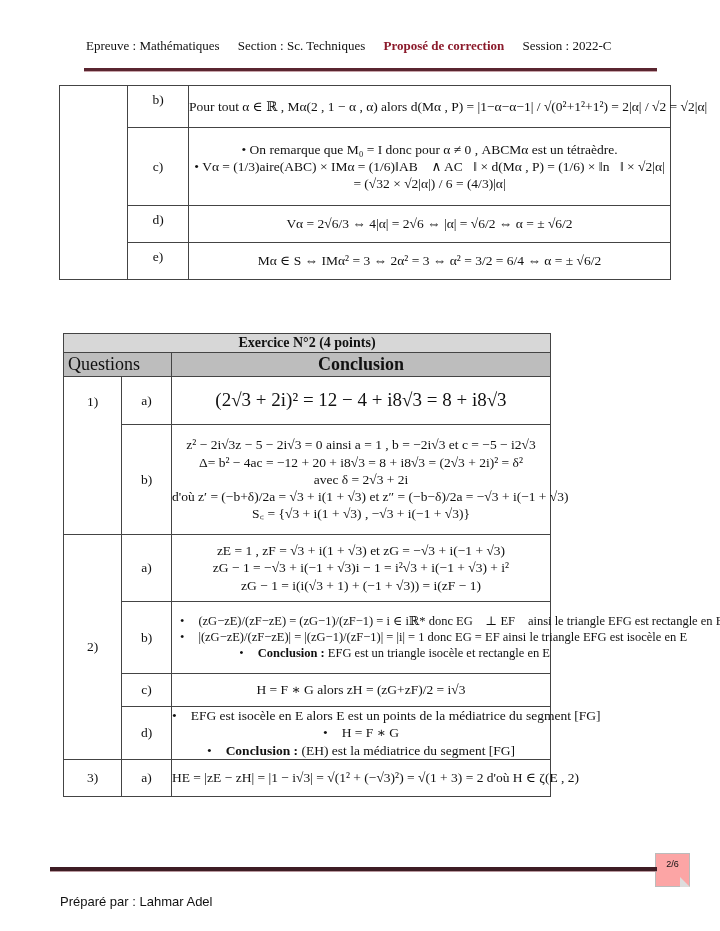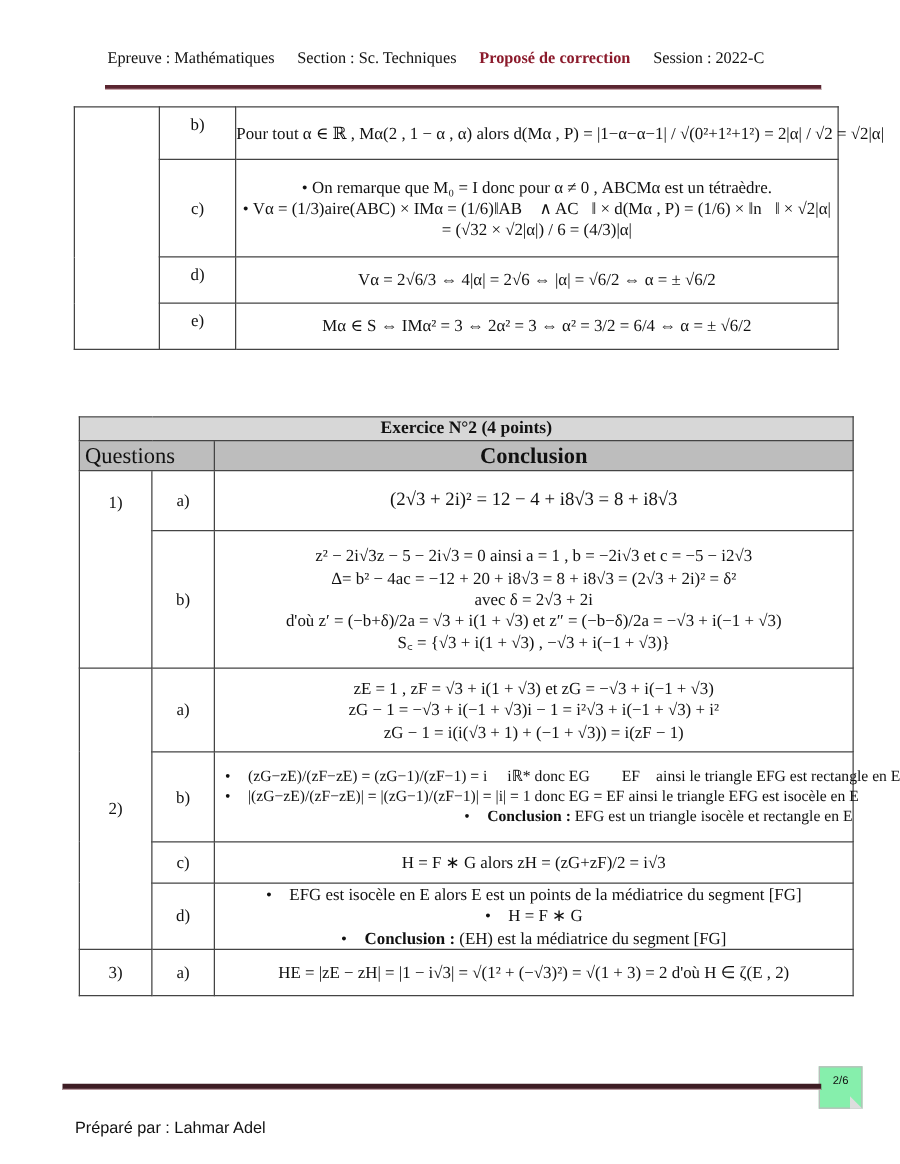--- a/index.html
+++ b/index.html
@@ -6,33 +6,33 @@
   body { width:720px; height:931px; position:relative; overflow:hidden;
          font-family:"Liberation Serif","DejaVu Serif",serif; color:#111; }
   .header { position:absolute; left:86px; top:38px; width:570px; font-size:13px; white-space:nowrap; }
   .header span { margin-right:15px; }
   .header .red { color:#8b1a2b; font-weight:bold; }
   .header-rule { position:absolute; left:84px; top:68px; width:573px; height:3px; background:#5a2530;
                  border-bottom:1px solid #c9a5ab; }
   table { border-collapse:collapse; position:absolute; table-layout:fixed; }
   td { border:1px solid #444; text-align:center; vertical-align:middle; font-size:13.5px; padding:0; line-height:1.28; }
   .t1 { left:59px; top:85px; width:612px; }
-  .t2 { left:63px; top:333px; width:620px;font-family:Liberation Serif, serif; }
+  .t2 { left:63px; top:333px; width:488px; }
   .sub { vertical-align:top; padding-top:5px; }
   .grey1 { background:#d7d7d7; font-weight:bold; font-size:14px; height:17px; }
   .grey2 { background:#bdbdbd; font-size:18px; height:17px; }
   .grey2.left { text-align:left; padding-left:4px; }
   .bold { font-weight:bold; }
   .line { display:block; white-space:nowrap; }
   .bullet::before { content:"•"; margin-right:14px; }
   .footer-rule { position:absolute; left:50px; top:867px; width:607px; height:4px; background:#3e1d24;
                  border-bottom:1px solid #b9999f; }
   .footer { position:absolute; left:60px; top:894px; font-size:13px; font-family:"Liberation Sans",sans-serif; }
   .pagebox { position:absolute; left:655px; top:853px; width:33px; height:32px; border:1px solid #bbb;
-             background:#86efac; font-size:9px; text-align:center; line-height:20px;
+             background:#fca5a5; font-size:9px; text-align:center; line-height:20px;
              font-family:"Liberation Sans",sans-serif; }
   .pagebox::after { content:""; position:absolute; right:-1px; bottom:-1px; width:0; height:0;
                     border-left:10px solid #ddd; border-top:10px solid transparent; }
 </style>
 </head>
 <body>
 
 <div class="header">
   <span>Epreuve : Mathématiques</span>
   <span>Section : Sc. Techniques</span>
@@ -89,21 +89,21 @@
     <td colspan="3" class="grey1">Exercice N°2 (4 points)</td>
   </tr>
   <tr>
     <td colspan="2" class="grey2 left">Questions</td>
     <td class="grey2 bold">Conclusion</td>
   </tr>
 
   <tr style="height:48px">
     <td rowspan="2" style="vertical-align:top;padding-top:16px">1)</td>
     <td>a)</td>
-    <td style="font-size:15px">
+    <td style="font-size:19px">
       <span class="line">(2√3 + 2i)² = 12 − 4 + i8√3 = 8 + i8√3</span>
     </td>
   </tr>
   <tr style="height:110px">
     <td>b)</td>
     <td>
       <span class="line">z² − 2i√3z − 5 − 2i√3 = 0   ainsi a = 1  ,  b = −2i√3     et  c = −5 − i2√3</span>
       <span class="line">Δ= b² − 4ac = −12 + 20 + i8√3 = 8 + i8√3 = (2√3 + 2i)² = δ²</span>
       <span class="line">avec δ = 2√3 + 2i</span>
       <span class="line">d'où  z′ = (−b+δ)/2a = √3 + i(1 + √3)  et  z″ = (−b−δ)/2a = −√3 + i(−1 + √3)</span>

